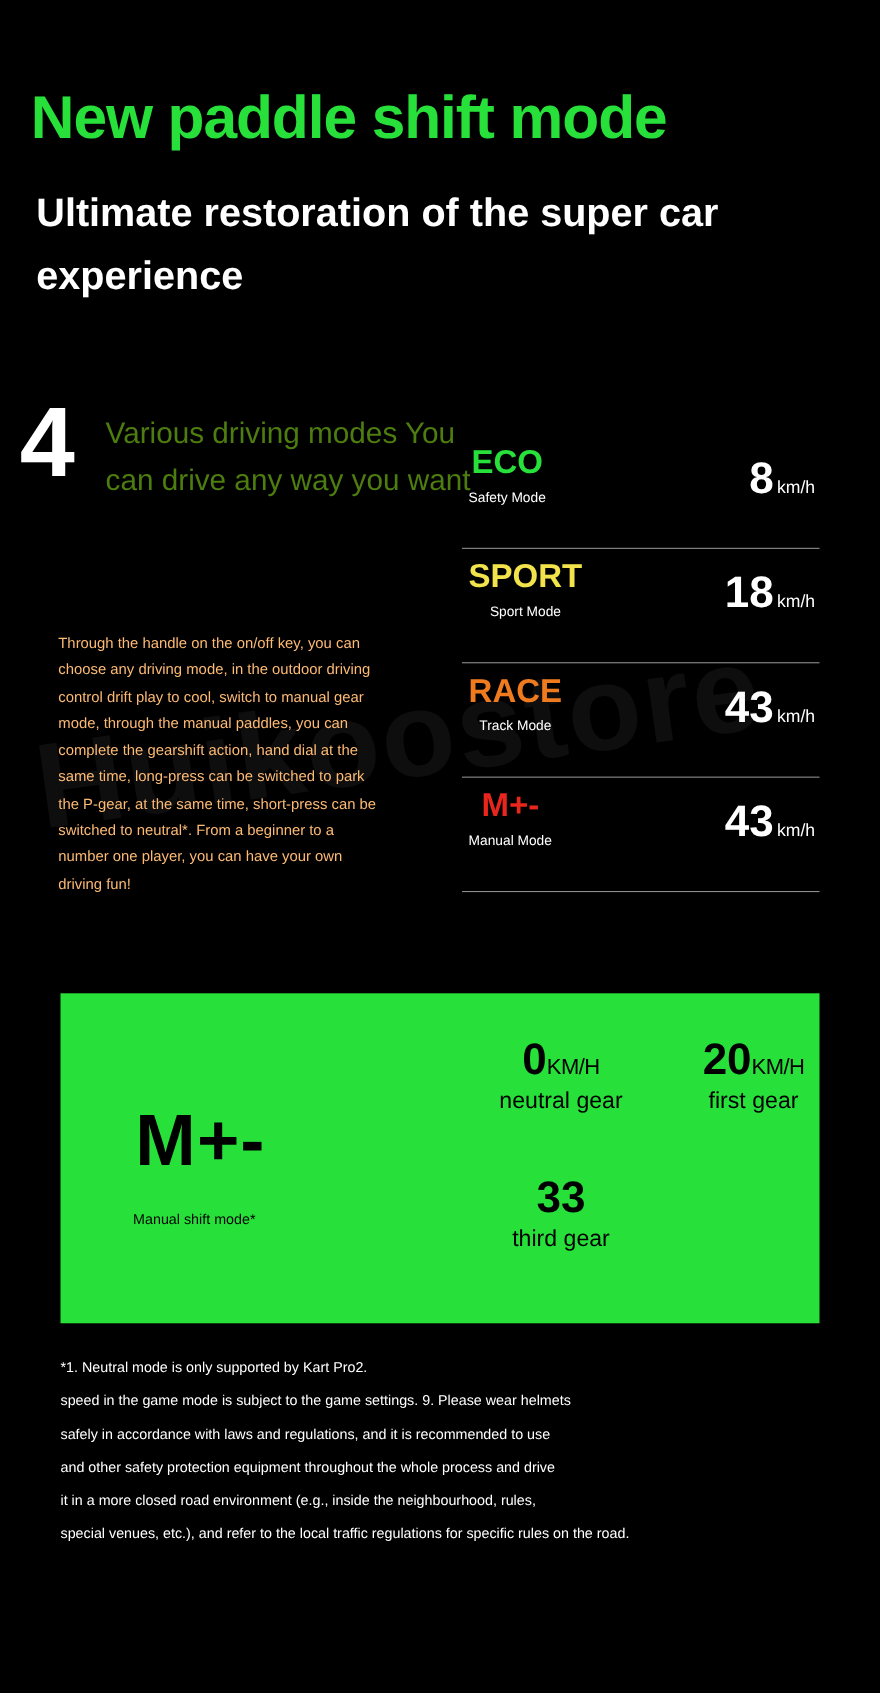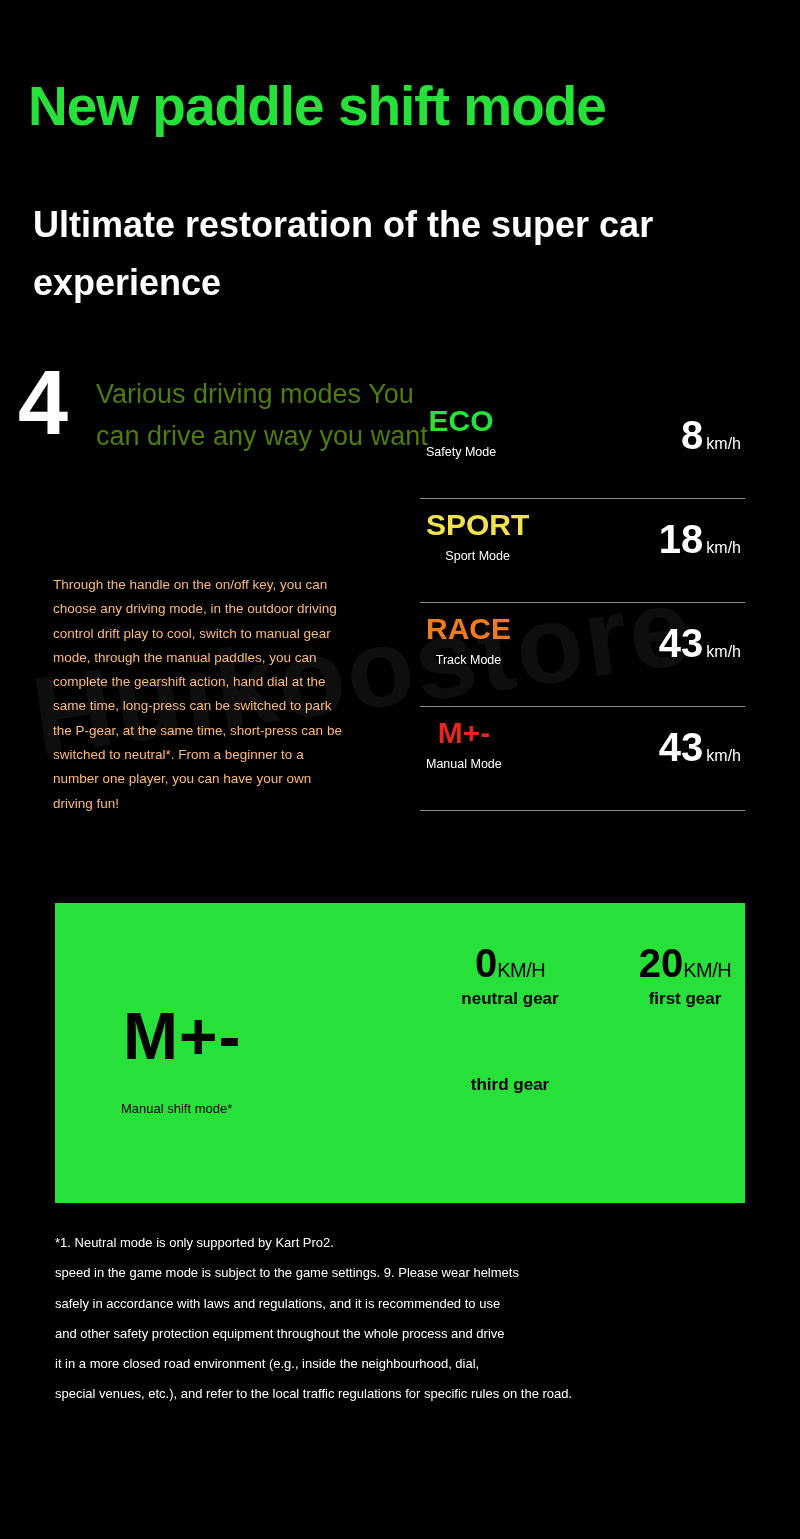--- a/index.html
+++ b/index.html
@@ -39,21 +39,21 @@
     top: 78px;
     font-size: 55px;
     font-weight: bold;
     color: #27e03a;
     letter-spacing: -1px;
     line-height: 1.05;
   }
   .title-sub {
     position: absolute;
     left: 33px;
-    top: 196px;
+    top: 164px;
     width: 660px;
     font-size: 36px;
     font-weight: bold;
     color: #ffffff;
     line-height: 1.62;
     letter-spacing: 0px;
   }
 
   
   .numblock {
@@ -183,22 +183,22 @@
     font-size: 40px;
     font-weight: bold;
     line-height: 1;
   }
   .gp-cell .kmh {
     font-size: 20px;
     font-weight: normal;
     letter-spacing: -0.5px;
   }
   .gp-cell .lbl {
-    font-size: 17px;
-    font-weight: bold;
+    font-size: 21px;
+    font-weight: normal;
     margin-top: 6px;
     white-space: nowrap;
   }
   .cell-0 { left: 20px; top: 2px; width: 180px; }
   .cell-1 { left: 205px; top: 2px; width: 160px; }
   .cell-2 { left: 20px; top: 128px; width: 180px; }
   .cell-3 { left: 205px; top: 128px; width: 160px; }
 
   
   .notes {
@@ -271,25 +271,26 @@
   <div class="gp-grid">
     <div class="gp-cell cell-0">
       <div><span class="num">0</span><span class="kmh">KM/H</span></div>
       <div class="lbl">neutral gear</div>
     </div>
     <div class="gp-cell cell-1">
       <div><span class="num">20</span><span class="kmh">KM/H</span></div>
       <div class="lbl">first gear</div>
     </div>
     <div class="gp-cell cell-2">
+      <div><span class="num">33</span><span class="kmh"></span></div>
       <div class="lbl">third gear</div>
     </div>
   </div>
 </div>
 
 <div class="notes">
   <div>*1. Neutral mode is only supported by Kart Pro2.</div>
   <div>speed in the game mode is subject to the game settings. 9. Please wear helmets</div>
   <div>safely in accordance with laws and regulations, and it is recommended to use</div>
   <div>and other safety protection equipment throughout the whole process and drive</div>
-  <div>it in a more closed road environment (e.g., inside the neighbourhood, dial,</div>
+  <div>it in a more closed road environment (e.g., inside the neighbourhood, rules,</div>
   <div>special venues, etc.), and refer to the local traffic regulations for specific rules on the road.</div>
 </div>
 
 </body></html>

